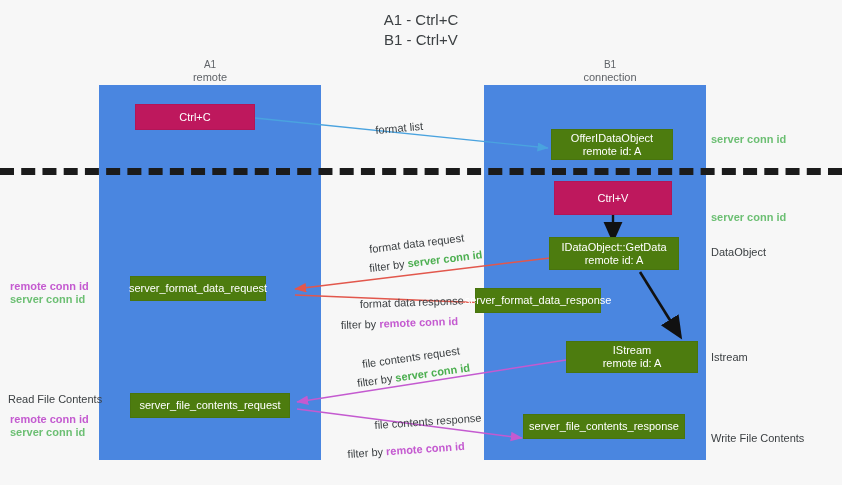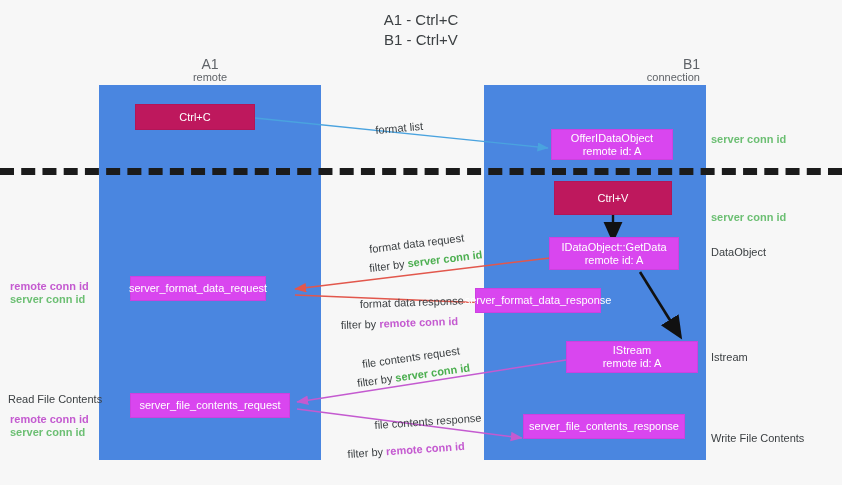--- a/index.html
+++ b/index.html
@@ -15,34 +15,34 @@
 
   .title{
     position:absolute;left:0;top:10px;width:842px;text-align:center;
     font-size:15px;color:#3c4043;line-height:20px;
   }
   .title div{white-space:pre;}
 
   .col-head{
     position:absolute;text-align:center;font-size:11px;color:#5f6368;line-height:13px;
   }
-  .col-head .name{font-size:14px;}
+  .col-head .name{font-size:10px;}
   .col-head .sub{font-size:11px;}
 
   .lane{position:absolute;background:#4a86e0;}
 
   .box{
     position:absolute;box-sizing:border-box;
     display:flex;align-items:center;justify-content:center;
     flex-direction:column;
     color:#ffffff;font-size:11px;line-height:13px;text-align:center;
     border:1px solid rgba(0,0,0,0.06);
   }
   .box.green{background:#be185d;}
-  .box.orange{background:#d946ef;}
+  .box.orange{background:#4d7c0f;}
   .box .l2{font-size:11px;}
 
   .sidelabel{position:absolute;font-size:11px;line-height:14px;white-space:nowrap;}
   .sidelabel.green-t{color:#6cbf73;font-weight:bold;}
   .sidelabel.purple-t{color:#c45ad0;font-weight:bold;}
   .sidelabel.plain{color:#3c4043;font-weight:normal;}
 
   .rot{position:absolute;transform-origin:left bottom;white-space:nowrap;font-size:11px;color:#3c4043;}
   .rot .green-t{color:#4caf50;font-weight:bold;}
   .rot .purple-t{color:#c45ad0;font-weight:bold;}
@@ -56,21 +56,21 @@
 
   <div class="title">
     <div>A1 - Ctrl+C</div>
     <div>B1 - Ctrl+V</div>
   </div>
 
   <div class="col-head" style="left:120px;top:58px;width:180px;">
     <div class="name">A1</div>
     <div class="sub">remote</div>
   </div>
-  <div class="col-head" style="left:520px;top:58px;width:180px;text-align:right;">
+  <div class="col-head" style="left:520px;top:58px;width:180px;">
     <div class="name">B1</div>
     <div class="sub">connection</div>
   </div>
 
   <div class="lane" style="left:99px;top:85px;width:222px;height:375px;"></div>
   <div class="lane" style="left:484px;top:85px;width:222px;height:375px;"></div>
 
   <svg id="wires" viewBox="0 0 842 485">
     <defs>
       <marker id="ar-blue" markerWidth="9" markerHeight="9" refX="7.5" refY="3.2" orient="auto">

